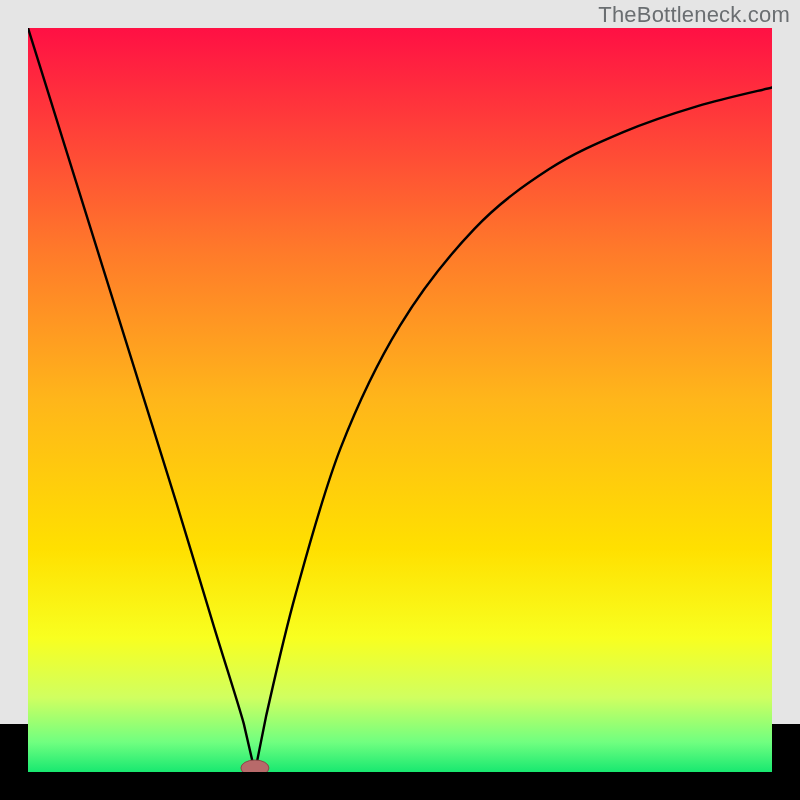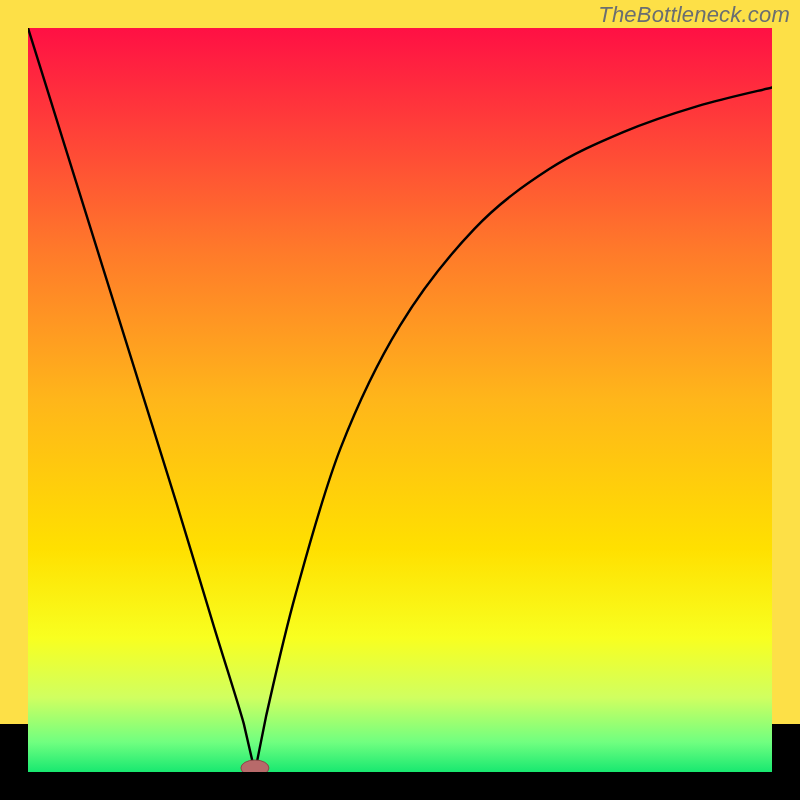--- a/index.html
+++ b/index.html
@@ -8,22 +8,21 @@
     width: 800px;
     height: 800px;
     overflow: hidden;
     background: #000;
     font-family: Arial, Helvetica, sans-serif;
   }
   .frame {
     position: absolute;
     left: 0; top: 0;
     width: 800px; height: 724px;
-    background: #fde047;
-    font-style: italic;
+    background: #e5e5e5;
   }
   .plot-area {
     position: absolute;
     left: 28px;
     top: 28px;
     width: 744px;
     height: 744px;
     overflow: hidden;
   }
   .plot-area svg {

